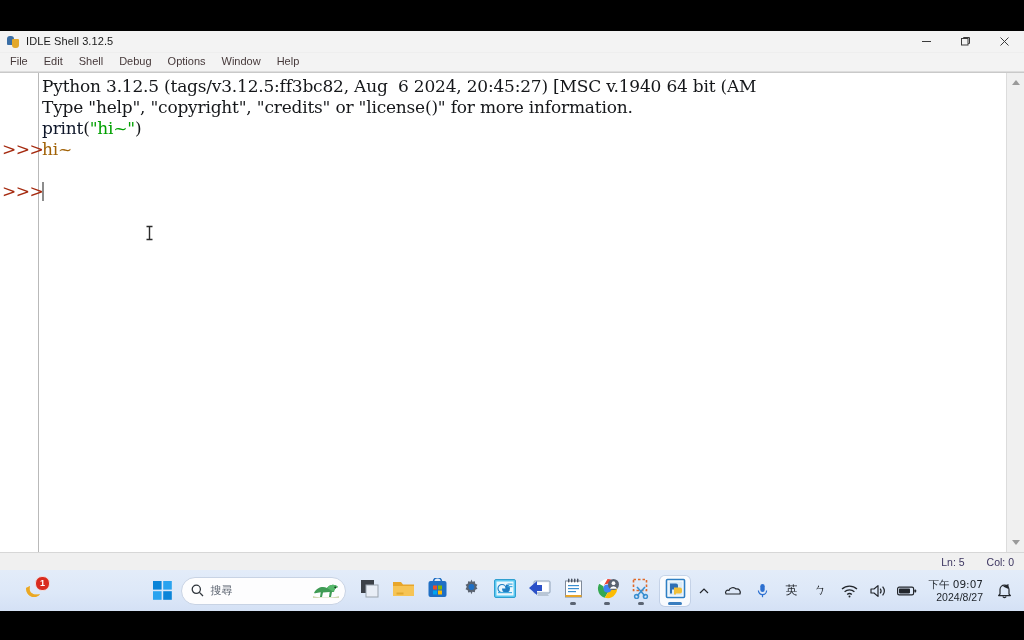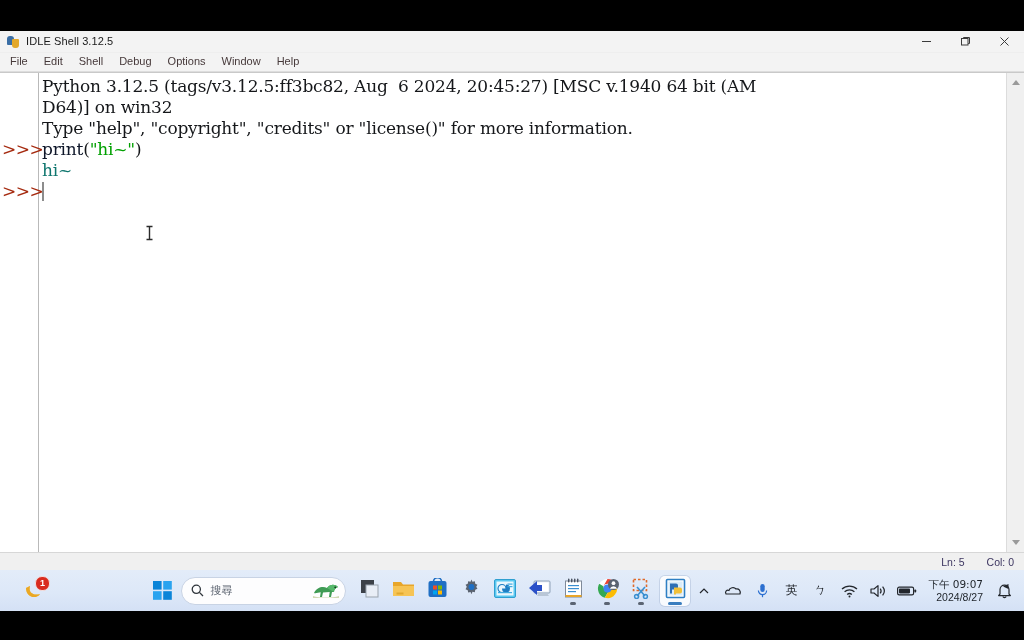--- a/index.html
+++ b/index.html
@@ -127,21 +127,21 @@
   .code-line {
     font-family: "DejaVu Serif", serif;
     font-size: 17px;
     line-height: 21px;
     white-space: pre;
     color: #15171a;
     letter-spacing: -0.2px;
   }
   .tok-builtin { color: #0f172a; }
   .tok-string  { color: #00a000; }
-  .tok-stdout  { color: #0f766e; }
+  .tok-stdout  { color: #a16207; }
   .tok-plain   { color: #15171a; }
 
   
   #caret {
     position: absolute;
     left: 3px;
     top: 129px;
     width: 2px;
     height: 19px;
     background: #8c8c8c;
@@ -352,21 +352,20 @@
         <div class="menu-item">Help</div>
       </div>
 
     <div id="shell-body">
       <div id="gutter">
           <div class="gutter-prompt" style="top: 66px;">&gt;&gt;&gt;</div>
           <div class="gutter-prompt" style="top: 108px;">&gt;&gt;&gt;</div>
         </div>
       <div id="text-area">
         <div class="code-line"><span class="tok-plain">Python 3.12.5 (tags/v3.12.5:ff3bc82, Aug  6 2024, 20:45:27) [MSC v.1940 64 bit (AM</span></div>
-          <div class="code-line"><span class="tok-plain">D64)] on win32</span></div>
           <div class="code-line"><span class="tok-plain">Type "help", "copyright", "credits" or "license()" for more information.</span></div>
           <div class="code-line"><span class="tok-builtin">print</span><span class="tok-plain">(</span><span class="tok-string">"hi~"</span><span class="tok-plain">)</span></div>
           <div class="code-line"><span class="tok-stdout">hi~</span></div>
           <div class="code-line"><span class="tok-plain"></span>&nbsp;</div>
 
       <div id="caret" style="top: 109px;"></div>
           <div id="mouse-ibeam">
           <svg width="9" height="16" viewBox="0 0 9 16">
             <path d="M1.5 1.5 H7.5 M4.5 1.5 V14.5 M1.5 14.5 H7.5" stroke="currentColor" stroke-width="1.4" fill="none"></path>
           </svg>

